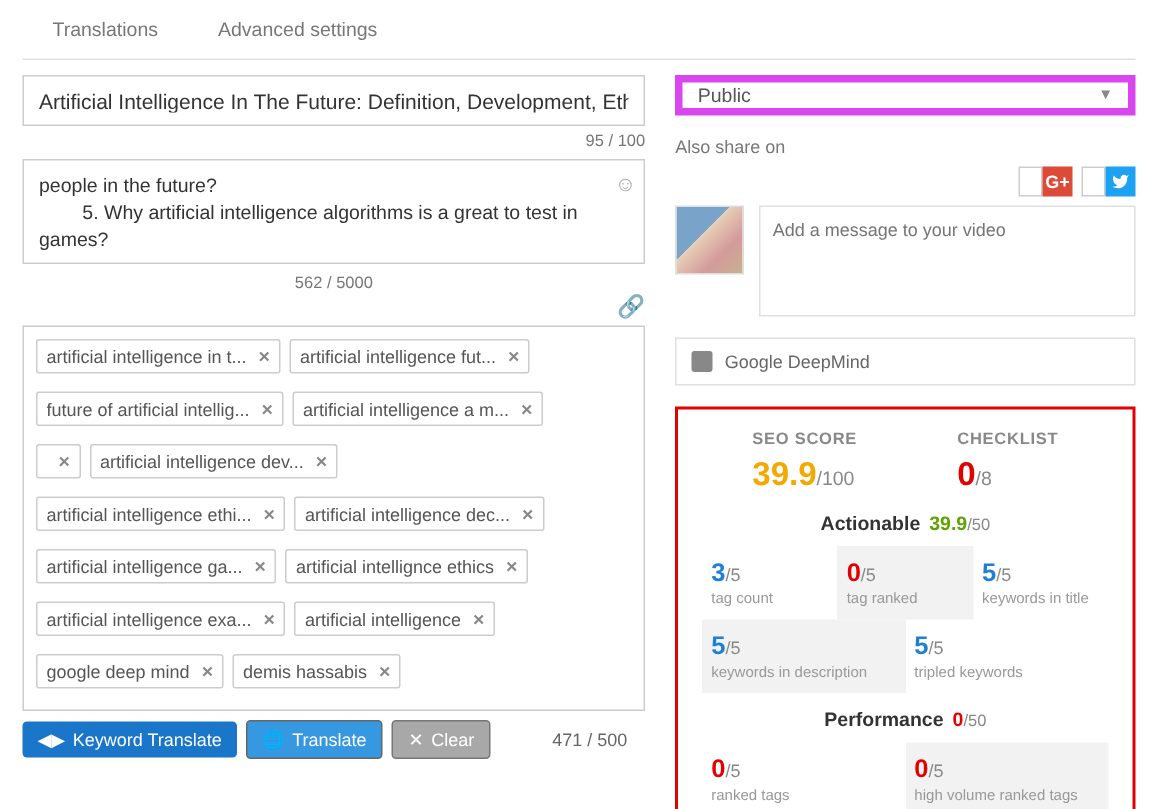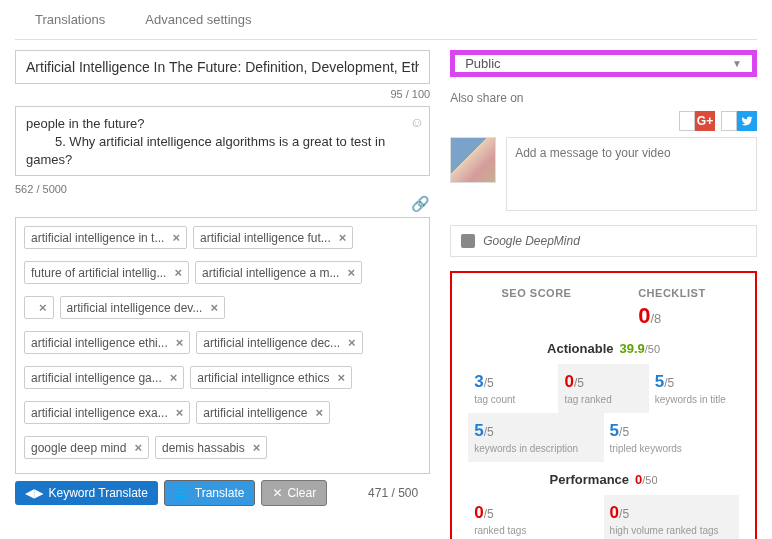--- a/index.html
+++ b/index.html
@@ -12,21 +12,21 @@
 .tab { padding: 12px 20px; color: #777; cursor: pointer; font-size: 13px; }
 .tab.active { color: #333; border-bottom: 3px solid #e62117; font-weight: 500; }
 
 .title-input { width: 100%; border: 1px solid #ccc; padding: 8px 10px; font-size: 14px; color: #333; }
 .counter { text-align: right; font-size: 11px; color: #777; margin: 4px 0 6px; }
 
 .desc-box { width: 100%; border: 1px solid #ccc; padding: 8px 10px; font-size: 13px; color: #333; height: 70px; position: relative; overflow: hidden; resize: none; font-family: Arial, sans-serif; line-height: 1.4; }
 .desc-wrap { position: relative; }
 .smiley { position: absolute; right: 6px; top: 8px; color: #aaa; font-size: 14px; cursor: pointer; }
 
-.attach-row { display: flex; justify-content: flex-start; align-items: center; gap: 8px; }
+.attach-row { display: flex; justify-content: center; align-items: center; gap: 8px; }
 .attach-icon { color: #888; font-size: 15px; cursor: pointer; transform: rotate(-45deg); }
 
 .tags-box { border: 1px solid #ccc; padding: 8px; display: flex; flex-wrap: wrap; gap: 6px; }
 .tag { border: 1px solid #ccc; border-radius: 2px; padding: 3px 6px; font-size: 12px; color: #555; display: flex; align-items: center; max-width: 195px; white-space: nowrap; }
 .tag span:first-child { overflow: hidden; text-overflow: ellipsis; }
 .tag .x { margin-left: 8px; color: #888; cursor: pointer; font-weight: bold; font-size: 13px; }
 
 .tag-counter-row { display: flex; justify-content: flex-end; align-items: center; margin-top: 6px; }
 .tag-counter { font-size: 12px; color: #666; margin-right: 12px; }
 
@@ -44,21 +44,21 @@
 .share-row { display: flex; align-items: flex-start; gap: 10px; }
 .avatar { width: 46px; height: 46px; background: linear-gradient(135deg, #7aa3c9 40%, #e8d0b8 40%, #d49b9b 70%, #c8b090); border: 1px solid #ddd; }
 .msg-area { flex: 1; border: 1px solid #e0e0e0; padding: 8px; height: 74px; font-size: 12px; color: #aaa; resize: none; font-family: Arial; }
 .social-toggles { display: flex; gap: 6px; justify-content: flex-end; margin-bottom: 6px; }
 .toggle { display: flex; align-items: center; }
 .toggle-box { width: 16px; height: 20px; border: 1px solid #ccc; background: #fff; }
 .social-icon { width: 20px; height: 20px; display: flex; align-items: center; justify-content: center; color: #fff; font-size: 12px; font-weight: bold; }
 .gplus { background: #dc4a38; }
 .twitter { background: #1da1f2; }
 
-.deepmind { border: 1px solid #e0e0e0; padding: 8px 10px; font-size: 12px; color: #666; margin-top: 14px; display: flex; align-items: center; gap: 8px; font-style: italic; }
+.deepmind { border: 1px solid #e0e0e0; padding: 8px 10px; font-size: 12px; color: #666; margin-top: 14px; display: flex; align-items: center; gap: 8px; }
 .dm-icon { width: 14px; height: 14px; background: #888; border-radius: 2px; }
 
 .seo-panel { border: 2px solid #e20000; margin-top: 14px; padding: 14px 16px 10px; }
 .seo-top { display: flex; justify-content: space-around; text-align: left; margin-bottom: 12px; }
 .seo-block { }
 .seo-head { font-size: 11px; color: #888; letter-spacing: 0.5px; font-weight: bold; margin-bottom: 4px; }
 .seo-main { font-size: 22px; font-weight: bold; }
 .seo-main .sub { font-size: 13px; color: #888; font-weight: normal; }
 .score-yellow { color: #f2a900; }
 .score-red { color: #e20000; }
@@ -212,20 +212,21 @@
 
   <div class="deepmind">
     <div class="dm-icon"></div>
     <span>Google DeepMind</span>
   </div>
 
   <div class="seo-panel">
     <div class="seo-top">
       <div class="seo-block">
         <div class="seo-head">SEO SCORE</div>
+        <div class="seo-main"><span class="score-yellow">39.9</span><span class="sub">/100</span></div>
       </div>
       <div class="seo-block">
         <div class="seo-head">CHECKLIST</div>
         <div class="seo-main"><span class="score-red">0</span><span class="sub">/8</span></div>
       </div>
     </div>
 
     <div class="section-head"><span>Actionable</span><span class="sval score-green">39.9</span><span class="sub" style="font-size:11px;color:#888;font-weight:normal">/50</span></div>
 
     <div class="grid" id="actionable-grid">

